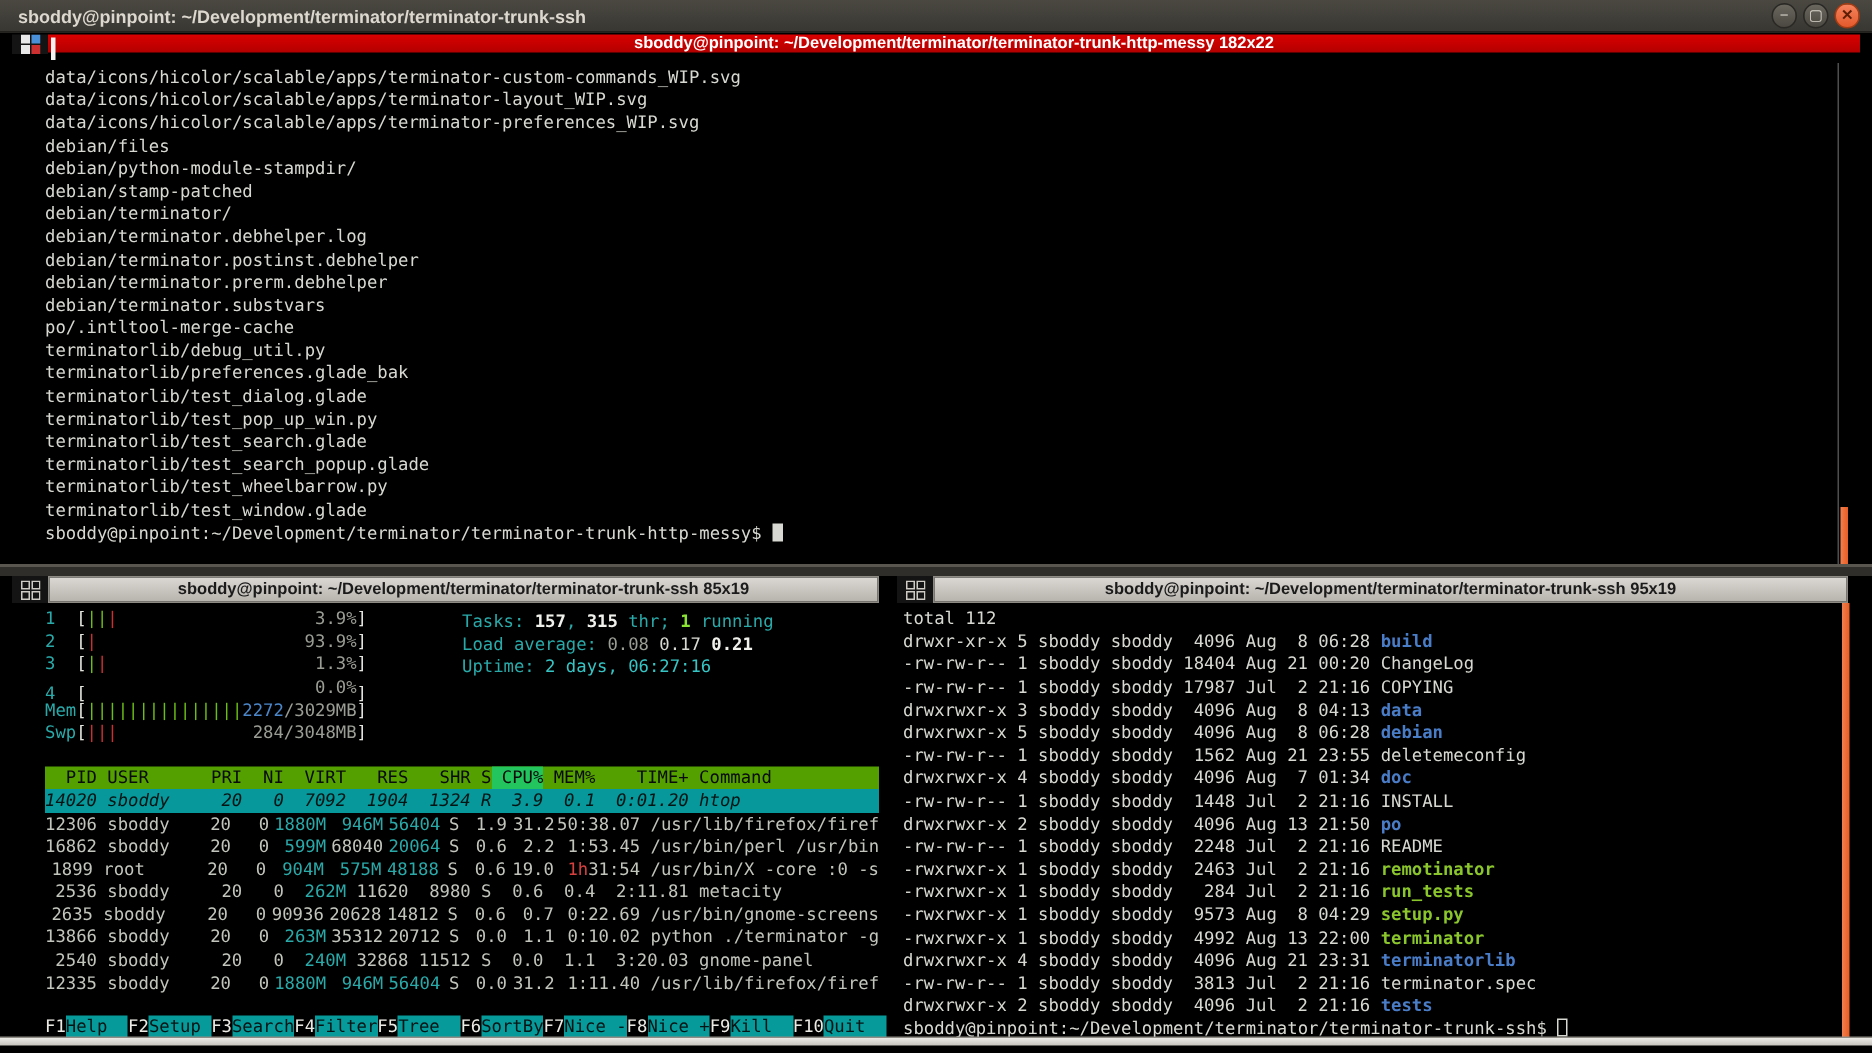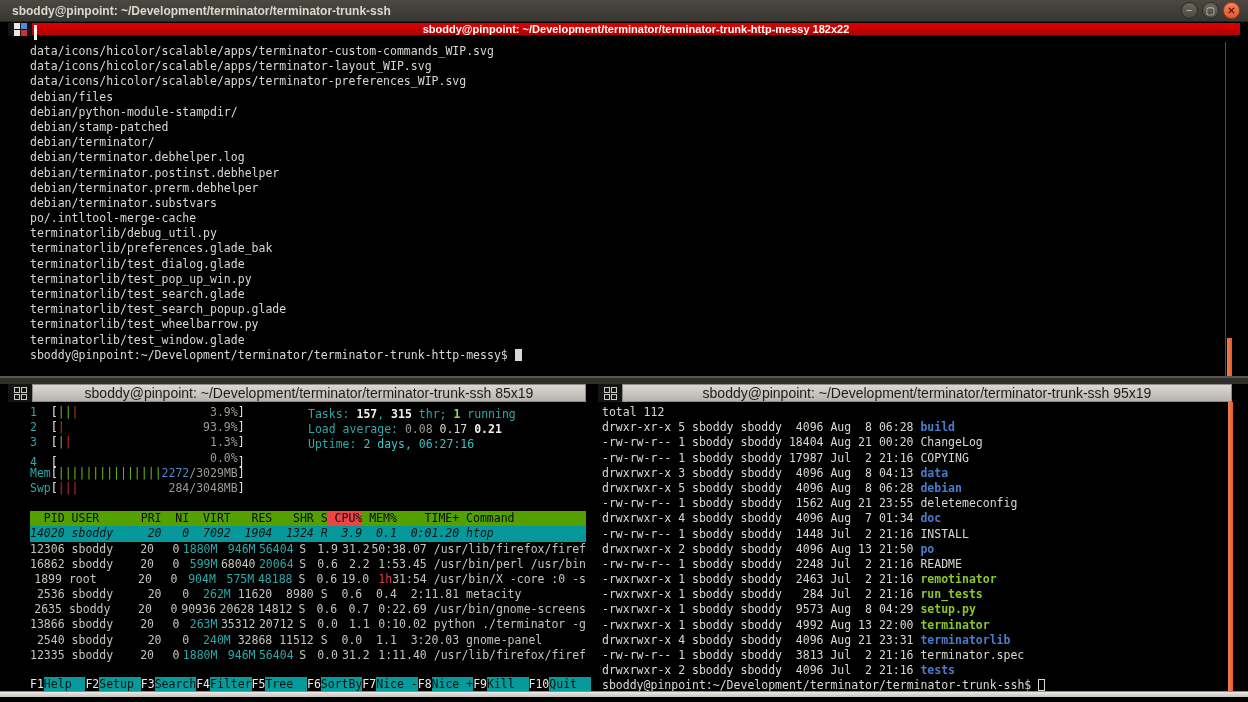--- a/index.html
+++ b/index.html
@@ -50,21 +50,21 @@
     color:#fff; font-size:11px; font-weight:bold;
     font-family:"Liberation Sans", sans-serif;
   }
   .pane-titlebar { position:absolute; height:18px; display:flex; align-items:stretch; }
   .pane-titlebar .title-area {
     flex:1; background:linear-gradient(#dbd8d3,#b7b4ae);
     border:1px solid #8e8b85;
     display:flex; align-items:center; justify-content:center;
   }
   .pane-titlebar .title-text {
-    color:#1b1b1b; font-size:14px; font-weight:normal;
+    color:#1b1b1b; font-size:11px; font-weight:bold;
     font-family:"Liberation Sans", sans-serif;
   }
   
   .term { position:absolute; background:#000; color:#d8d8d2; font-size:11.5px; }
   .tl { height:15.2px; line-height:15.2px; white-space:pre; }
   .cursor-block { display:inline-block; width:7px; height:12px; background:#d8d8d2; vertical-align:-2px; }
   .cursor-hollow { display:inline-block; width:7px; height:12px; border:1px solid #d8d8d2; vertical-align:-2px; }
   .scroll-track { position:absolute; width:6px; border-left:1px solid #4e4e4e; }
   .scroll-thumb { position:absolute; width:5px; background:linear-gradient(90deg,#f08050,#e85c22); }
   .splitter-h { position:absolute; top:376px; left:0; right:0; height:8px; background:#2f2e2a; border-top:2px solid #58564f; }
@@ -93,21 +93,21 @@
   .c-pri{width:4ch;text-align:right;}
   .c-ni{width:4ch;text-align:right;}
   .c-virt{width:6ch;text-align:right;}
   .c-res{width:6ch;text-align:right;}
   .c-shr{width:6ch;text-align:right;}
   .c-s{width:2ch;text-align:right;}
   .c-cpu{width:5ch;text-align:right;}
   .c-mem{width:5ch;text-align:right;}
   .c-time{width:9ch;text-align:right;white-space:pre;}
   .c-cmd{margin-left:1ch;white-space:pre;}
-  .sortcol{background:#ef4444;}
+  .sortcol{background:#22c55e;}
   .fnbar { display:flex; margin-top:auto; }
   .fn-item { display:flex; }
   .fn-key { color:#eceae4; }
   .fn-label { background:#079a9a; color:#041414; width:6ch; white-space:pre; }
   
   .ls-row { display:flex; height:15.2px; line-height:15.2px; }
   .l-perm{width:10ch;white-space:pre;}
   .l-n{width:2ch;text-align:right;}
   .l-o{width:6ch;margin-left:1ch;}
   .l-g{width:6ch;margin-left:1ch;}

